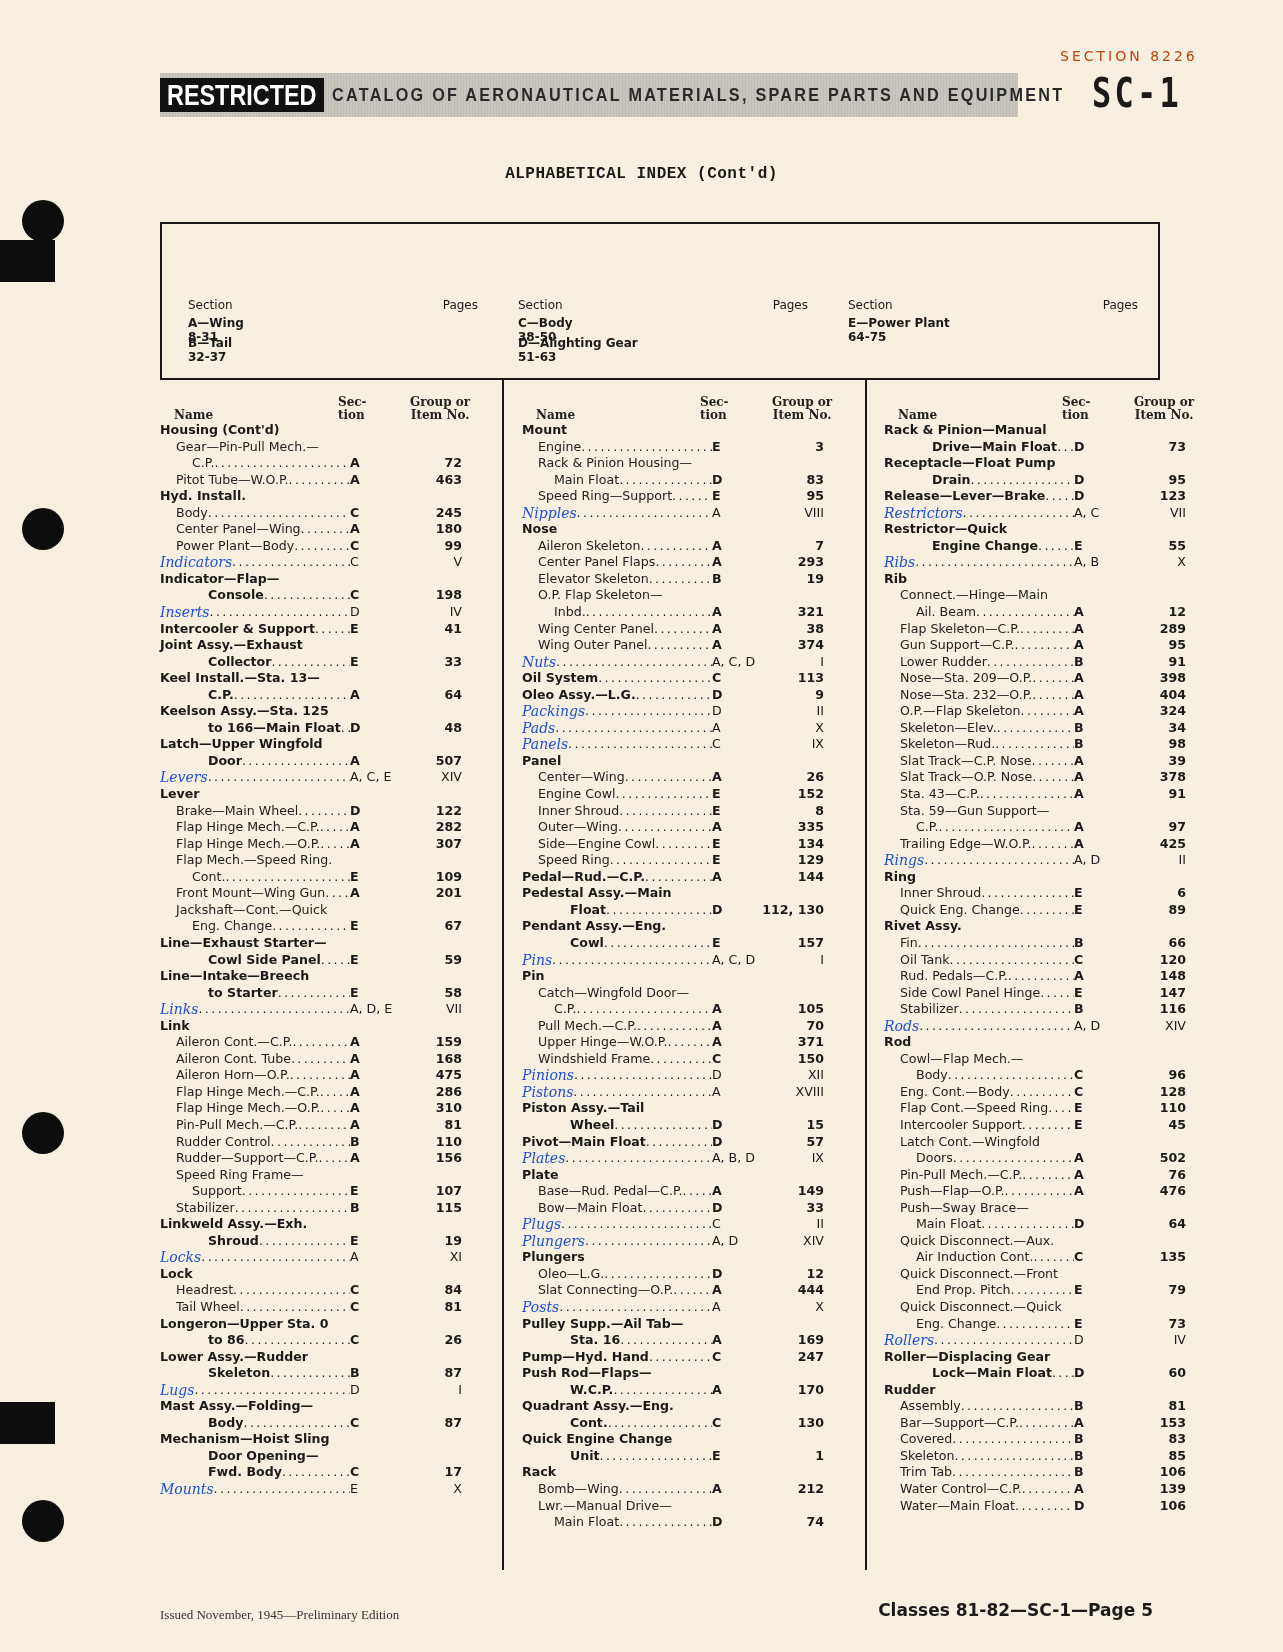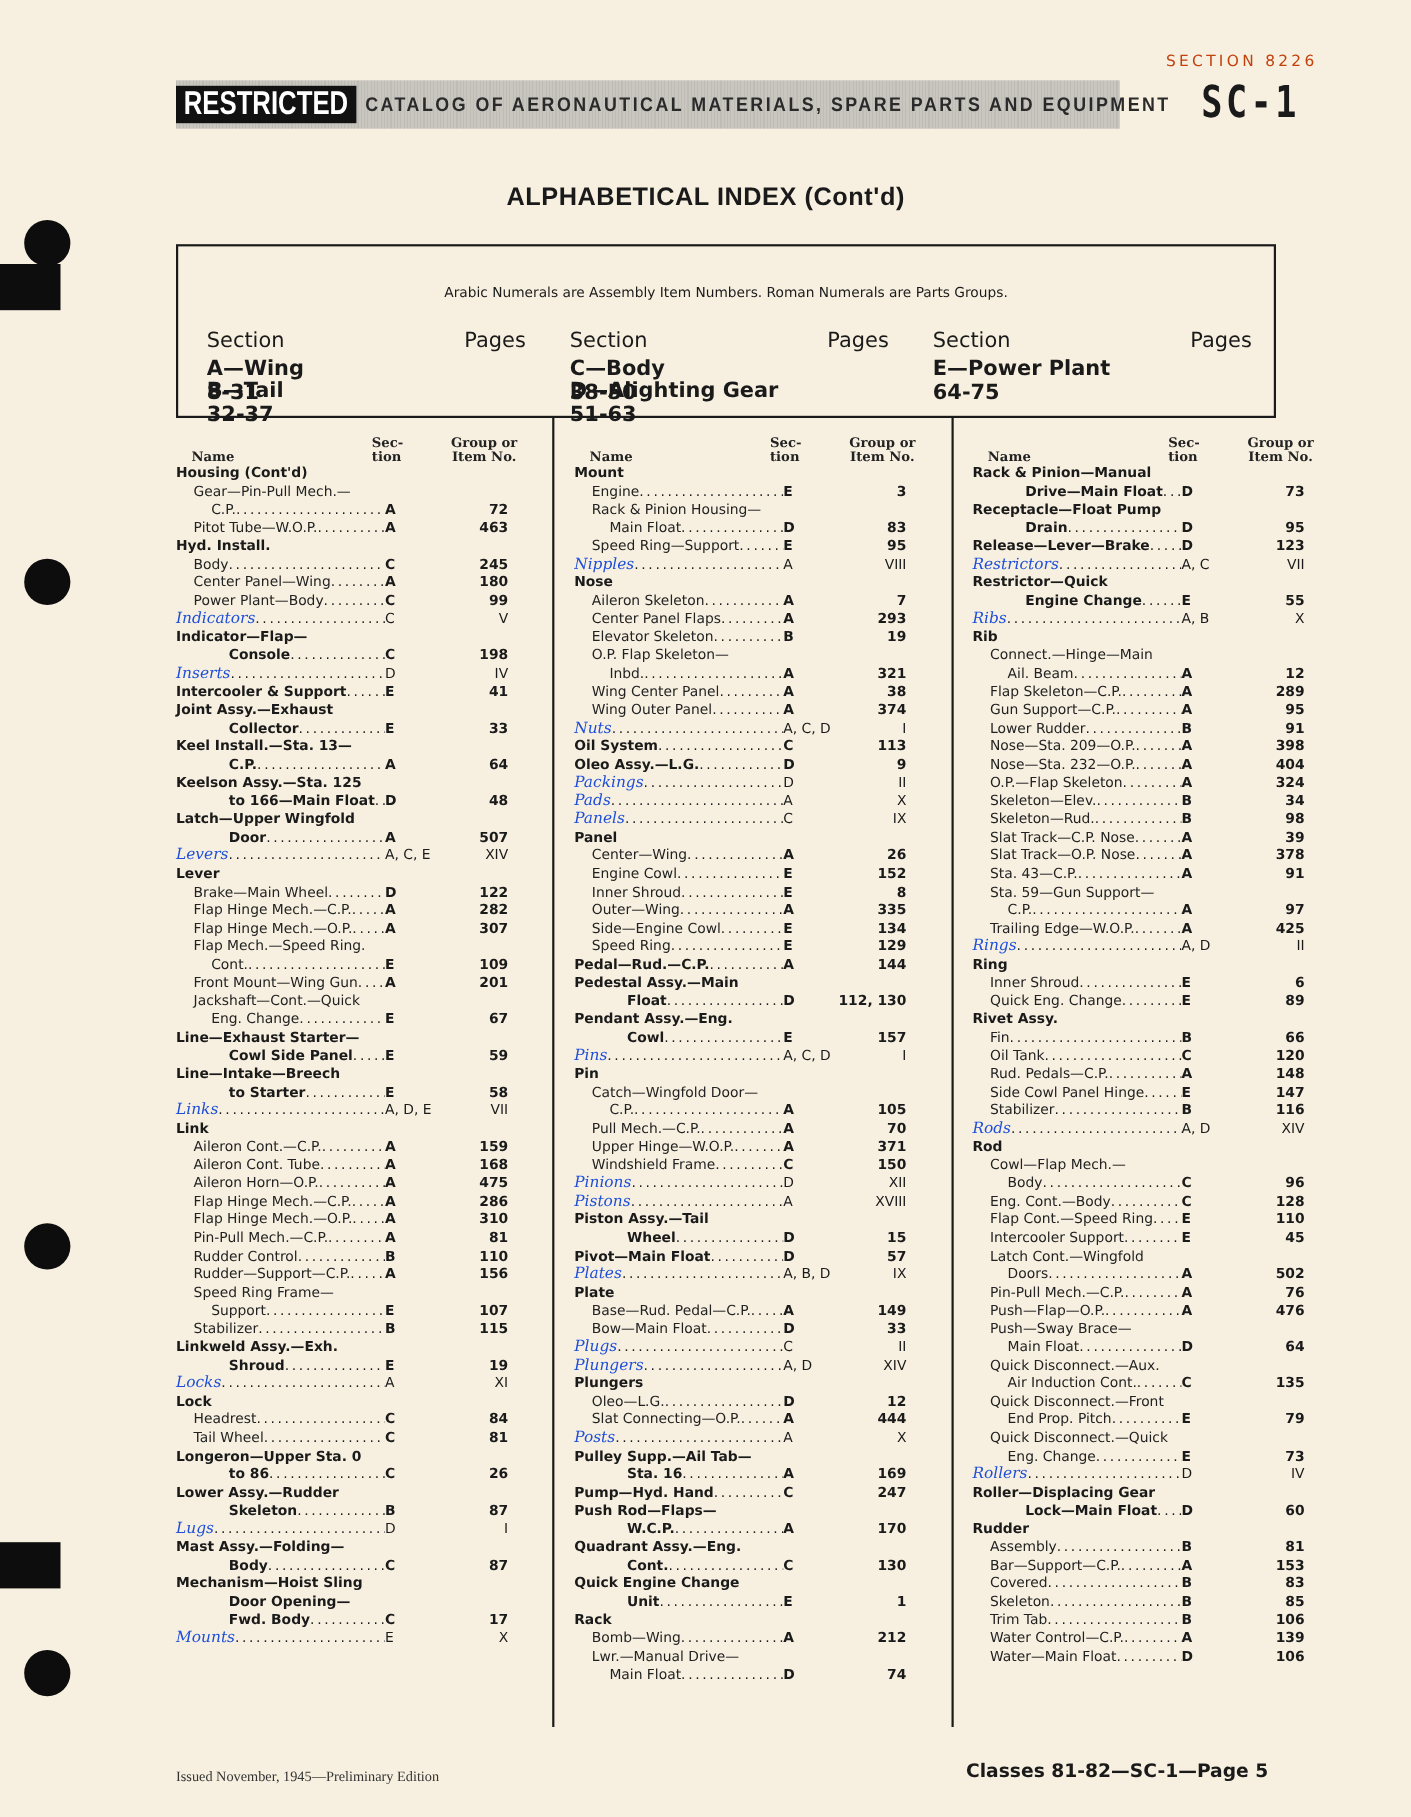--- a/index.html
+++ b/index.html
@@ -35,32 +35,32 @@
     font-family: "Liberation Sans", sans-serif; font-weight: bold; font-size: 30px; letter-spacing: 0px;
     transform-origin: left;
   }
   .restricted span { display: inline-block; transform: scaleX(0.78); transform-origin: left; width: 150px; white-space: nowrap; }
   .catalog {
     font-family: "Liberation Sans", sans-serif; font-weight: bold; font-size: 18px; letter-spacing: 2.5px; color: #2a2a2a;
     margin-left: 8px; white-space: nowrap; transform: scaleX(0.9); transform-origin: left;
   }
   .title {
     position: absolute; left: 0; right: 0; top: 165px; text-align: center;
-    font-family: Liberation Sans, sans-serif; font-weight: bold; font-size: 23px; letter-spacing: 0.5px;
+    font-family: Liberation Mono, monospace; font-weight: bold; font-size: 16px; letter-spacing: 0.5px;
   }
 
   
   .legend-box {
     position: absolute; left: 160px; top: 222px; width: 1000px; height: 158px;
     border: 2px solid #1a1a1a; border-bottom-width: 2px;
   }
   .legend-line { position: absolute; left: 0; right: 0; text-align: center; font-size: 12.5px; }
   .legend-line b { font-weight: bold; }
   .legend-line i { font-family: "DejaVu Serif", serif; font-style: italic; }
-  .lg-col { position: absolute; top: 74px; font-size: 19px; }
+  .lg-col { position: absolute; top: 74px; font-size: 12px; }
   .lg-head { display: flex; justify-content: space-between; margin-bottom: 4px; }
   .lg-row { display: flex; align-items: baseline; font-weight: bold; height: 20px; flex-direction: column; }
   .lg-row .nm { white-space: nowrap; }
   .lg-row .dots { flex: 1; overflow: hidden; white-space: nowrap; font-weight: normal; letter-spacing: 2px; color: #333; }
   .lg-row .dots::after { content: "............................................................................"; }
   .lg-row .pg { white-space: nowrap; }
 
   
   .col-divider { position: absolute; top: 380px; width: 2px; height: 1190px; background: #1a1a1a; }
   .col { position: absolute; top: 392px; width: 330px; font-size: 12.6px; }
@@ -103,21 +103,20 @@
 <div class="sc-big">SC-1</div>
 <div class="banner">
   <div class="restricted">
       <span>RESTRICTED</span>
     </div>
   <div class="catalog">CATALOG OF AERONAUTICAL MATERIALS, SPARE PARTS AND EQUIPMENT</div>
 </div>
 <div class="title">ALPHABETICAL INDEX (Cont'd)</div>
 
 <div class="legend-box">
-  <div class="legend-line" style="top:34px">Arabic Numerals are Assembly Item Numbers. Roman Numerals are Parts Groups.</div>
   <div id="legend-cols">
       <div class="lg-col" style="left: 26px; width: 290px;">
         <div class="lg-head">
           <span>Section</span>
           <span>Pages</span>
         </div>
         <div class="lg-row">
           <span class="nm">A—Wing</span>
           <span class="dots"></span>
           <span class="pg">8-31</span>

